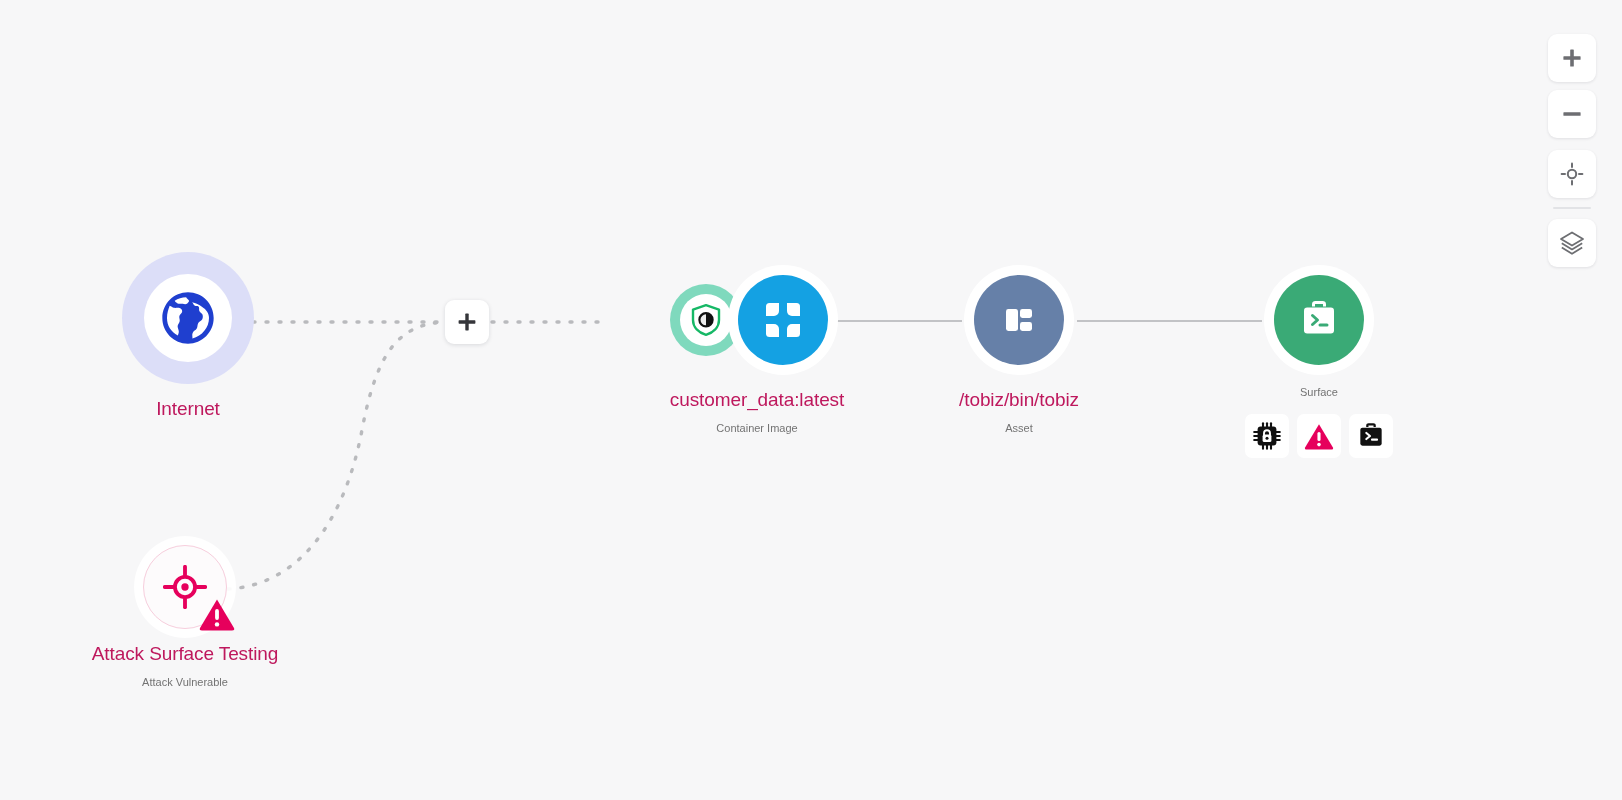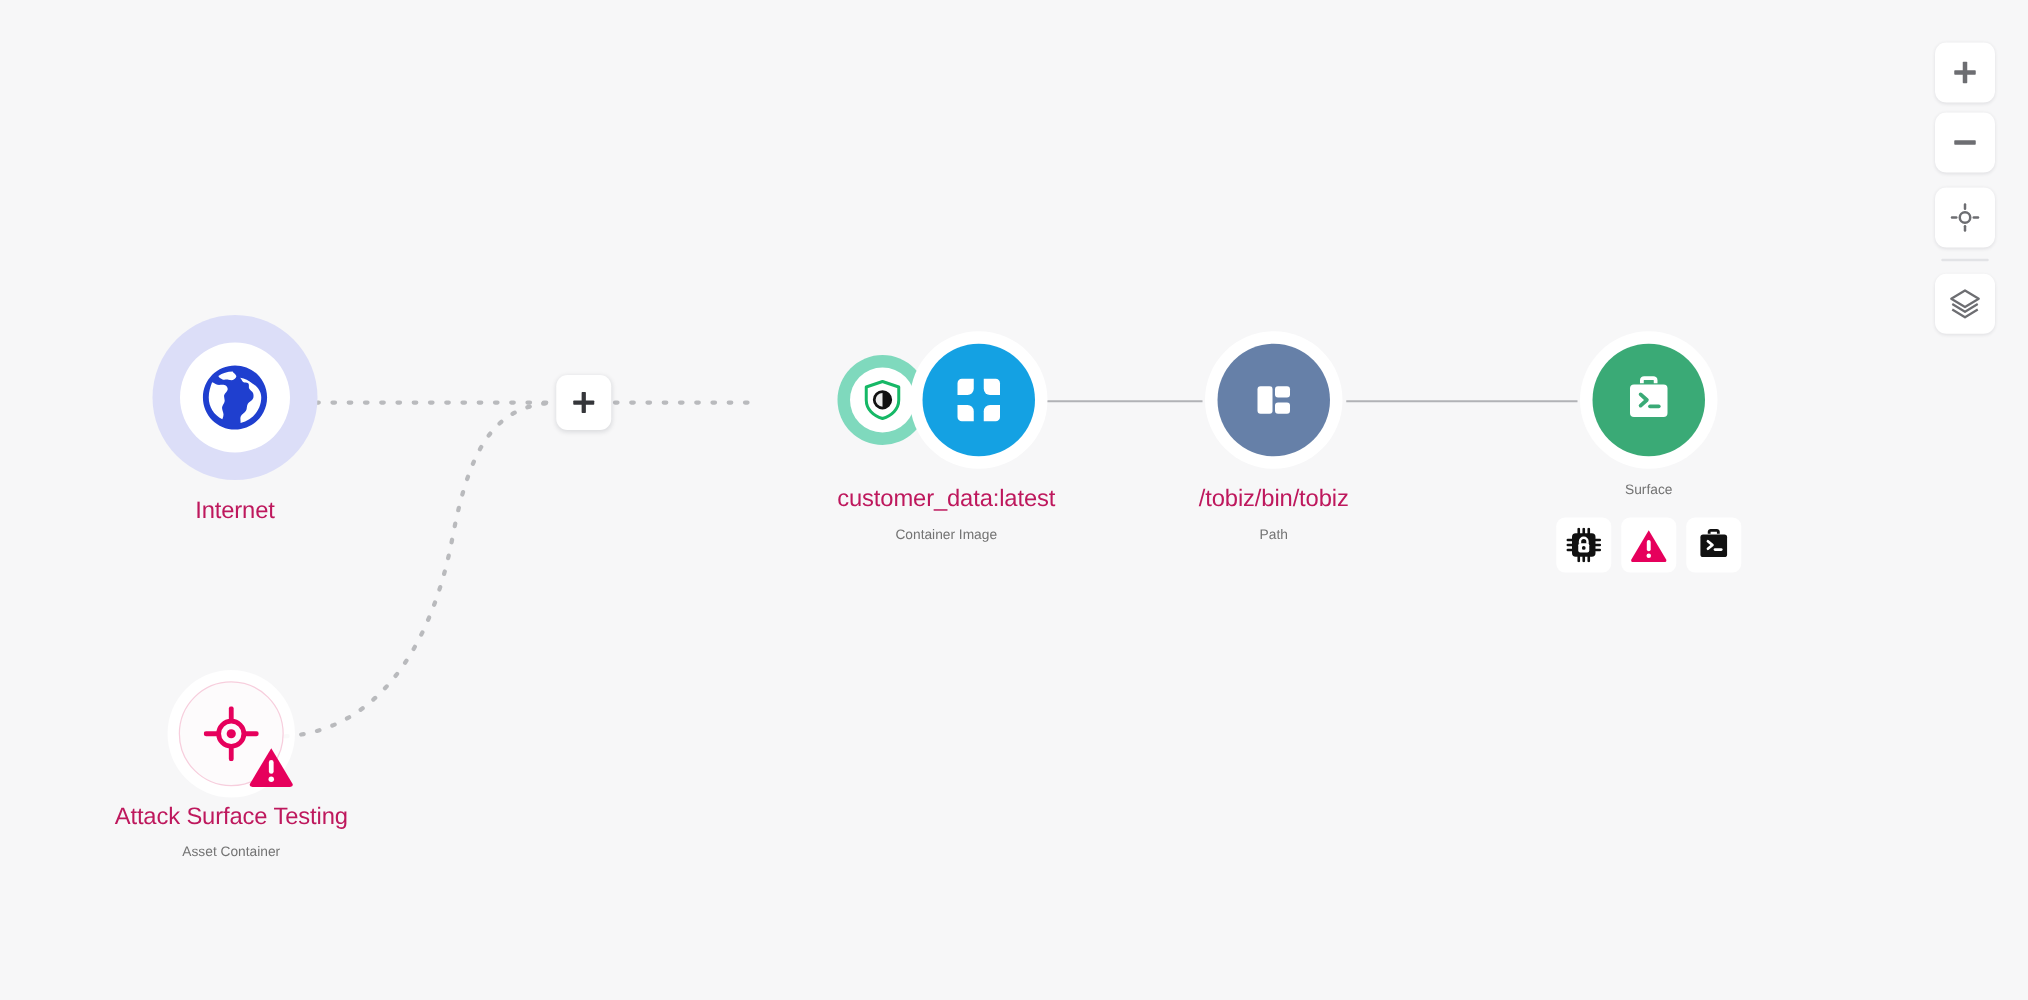--- a/index.html
+++ b/index.html
@@ -271,21 +271,21 @@
       </div>
       <div class="warn-badge">
         <svg width="36" height="33" viewBox="0 0 36 33">
           <path d="M18 1.5 L35 30 Q36 32.5 33 32.5 L3 32.5 Q0 32.5 1 30 Z" fill="#e6005c"></path>
           <rect x="16.1" y="11" width="3.8" height="11" rx="1.9" fill="#ffffff"></rect>
           <circle cx="18" cy="26.4" r="2.2" fill="#ffffff"></circle>
         </svg>
       </div>
     </div>
     <div class="node-label">Attack Surface Testing</div>
-    <div class="node-sublabel">Asset Container</div>
+    <div class="node-sublabel">Attack Vulnerable</div>
   </div>
 
   <div class="edge-expand-btn" style="left:467px; top:322px;">
     <svg width="20" height="20" viewBox="0 0 20 20">
       <rect x="8.3" y="1.6" width="3.4" height="16.8" rx="0.6" fill="#35363a"></rect>
       <rect x="1.6" y="8.3" width="16.8" height="3.4" rx="0.6" fill="#35363a"></rect>
     </svg>
   </div>
 
   <div class="graph-node" style="left:757px; top:265px;justify-content:center;">
@@ -323,21 +323,21 @@
         <div class="disc disc-slate">
           <svg width="40" height="40" viewBox="0 0 40 40">
             <rect x="7" y="9" width="12" height="22" rx="2.4" fill="#ffffff"></rect>
             <rect x="21" y="9" width="12" height="9" rx="2.4" fill="#ffffff"></rect>
             <rect x="21" y="22" width="12" height="9" rx="2.4" fill="#ffffff"></rect>
           </svg>
         </div>
       </div>
     </div>
     <div class="node-label">/tobiz/bin/tobiz</div>
-    <div class="node-sublabel">Path</div>
+    <div class="node-sublabel">Asset</div>
   </div>
 
   <div class="graph-node" style="left:1319px; top:265px;">
     <div class="node-circle-wrap">
       <div class="ring-node">
         <div class="disc disc-green">
           <svg width="42" height="42" viewBox="0 0 42 42">
             <path d="M15.5 7.5 V5.2 a1.8 1.8 0 0 1 1.8-1.8 h7.4 a1.8 1.8 0 0 1 1.8 1.8 V7.5" fill="none" stroke="#ffffff" stroke-width="3"></path>
             <rect x="6" y="8.5" width="30" height="26" rx="3.2" fill="#ffffff"></rect>
             <path d="M14.5 16.5 L19.5 21 L14.5 25.5" fill="none" stroke="#3aaa76" stroke-width="3" stroke-linecap="round" stroke-linejoin="round"></path>

